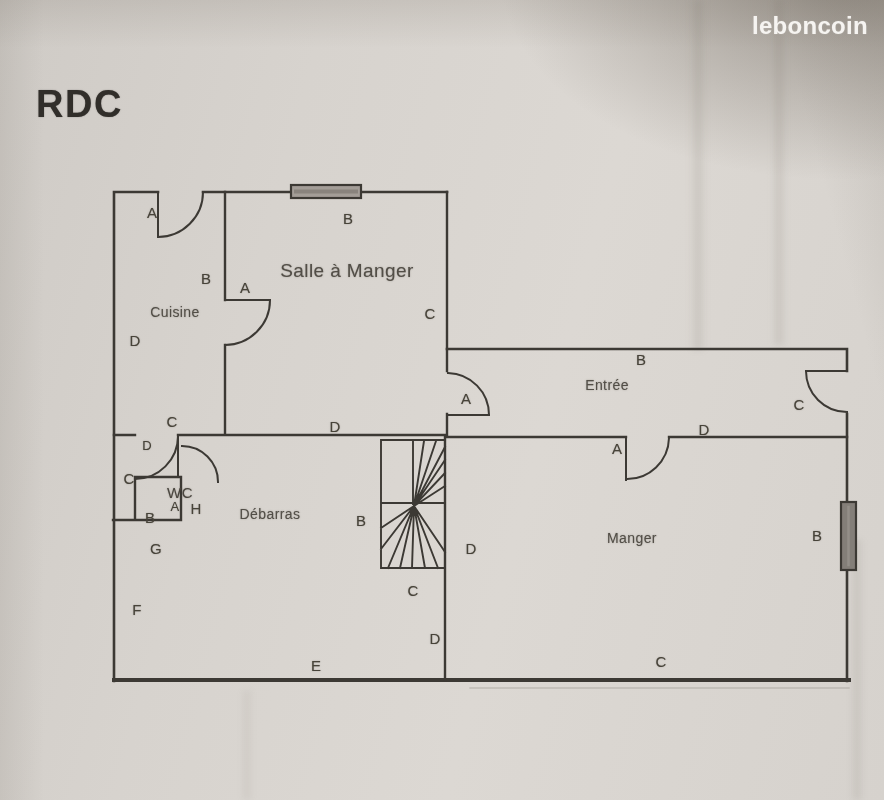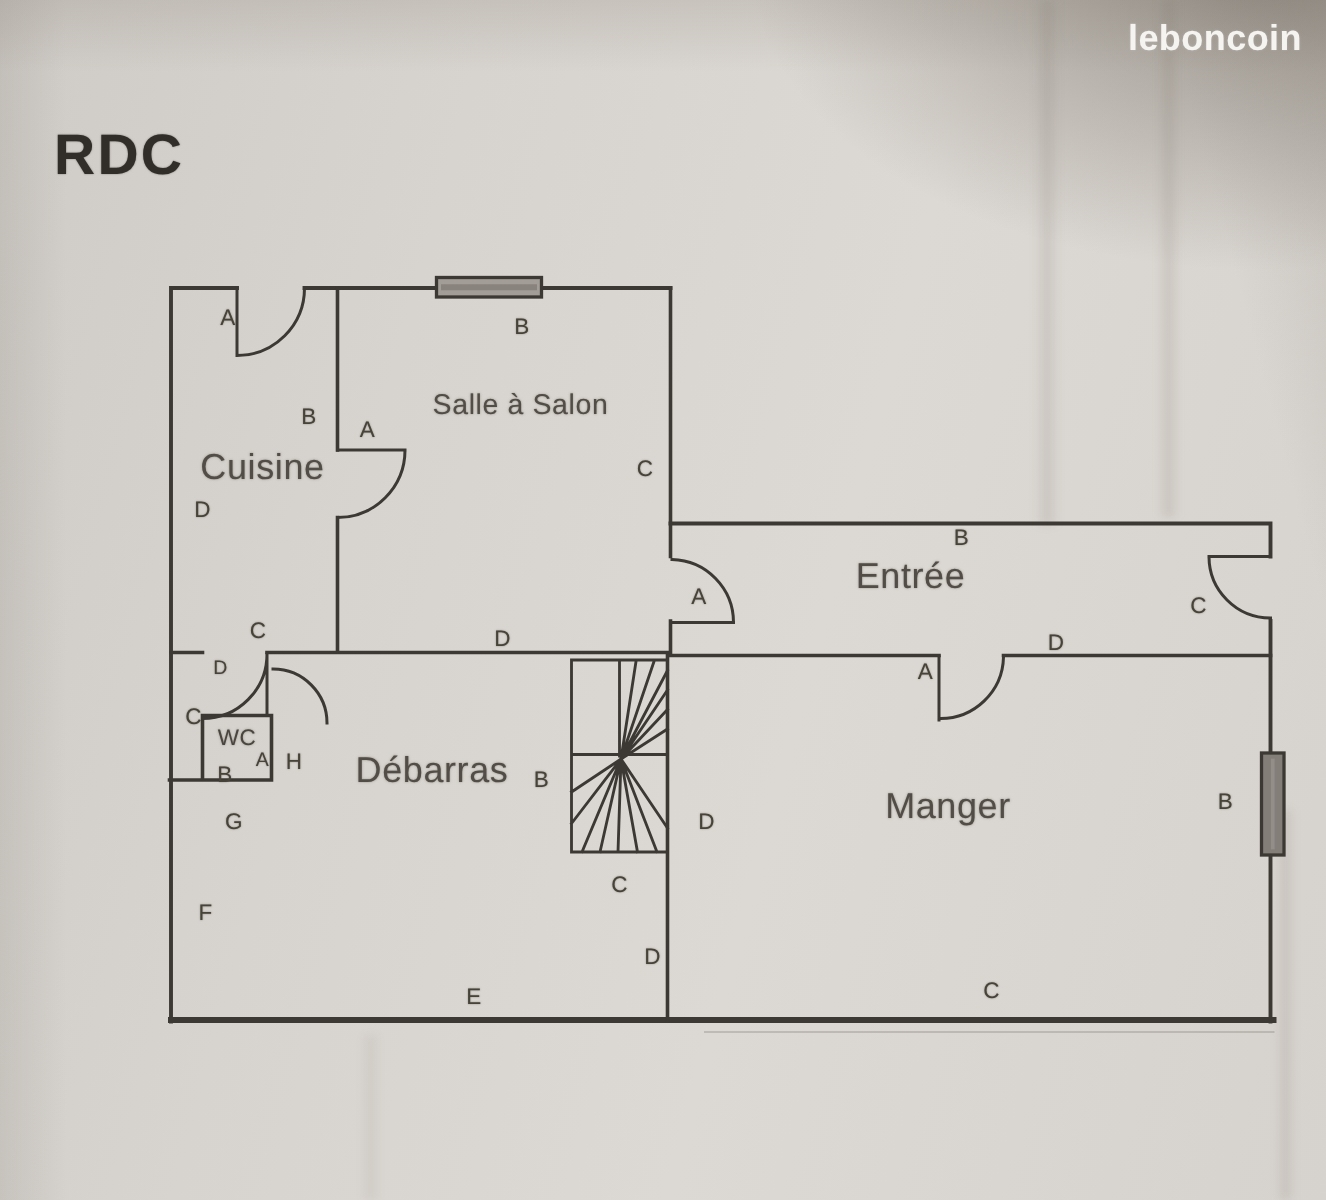--- a/index.html
+++ b/index.html
@@ -15,24 +15,24 @@
       linear-gradient(105deg, #cfcbc6 0%, #d7d3ce 30%, #dcd8d3 60%, #d6d2cd 100%);
   }
   .crease{position:absolute;filter:blur(3px);pointer-events:none;
     background:linear-gradient(90deg, rgba(118,110,100,0) 0%, rgba(118,110,100,.17) 50%, rgba(118,110,100,0) 100%);}
   #plan-svg{position:absolute;left:0;top:0;filter:blur(.35px);}
   .wl{position:absolute;transform:translate(-50%,-50%);
     font-size:15px;color:#474339;letter-spacing:.2px;
     text-shadow:0 0 1.2px rgba(70,66,58,.55);}
   .wl.sm{font-size:13px;}
   .room{position:absolute;transform:translate(-50%,-50%);white-space:nowrap;
-    font-size:24px;color:#524e47;letter-spacing:.4px;
+    font-size:14px;color:#524e47;letter-spacing:.4px;
     text-shadow:0 0 1.5px rgba(80,76,68,.5);}
   #room-sam{font-size:19px;}
-  #room-wc{font-size:15px;color:#4a463f;}
+  #room-wc{font-size:15px;color:#4a463f;margin-left:22px;}
   #floor-title{position:absolute;left:36px;top:83px;
     font-size:38px;font-weight:600;color:#312e2a;letter-spacing:1.5px;
     text-shadow:0 0 1.2px rgba(50,46,42,.55);}
   #brand-logo{position:absolute;right:16px;top:12px;
     font-size:24px;font-weight:700;color:#f6f4f1;letter-spacing:.3px;
     text-shadow:0 0 2px rgba(255,255,255,.2);}
 </style>
 </head>
 <body>
 
@@ -81,24 +81,24 @@
       <path stroke="#746e67" stroke-width="4" opacity=".55" d="M296,191.5 H356"></path>
       <rect x="841" y="502" width="15" height="68" fill="#837e78" stroke-width="2.2"></rect>
       <path stroke="#b2ada7" stroke-width="2.5" opacity=".35" d="M848.5,507 V565"></path>
     </g>
   </svg>
 
   <div id="brand-logo">leboncoin</div>
   <div id="floor-title">RDC</div>
 
   <span class="room" style="left:175px;top:312px">Cuisine</span>
-  <span class="room" id="room-sam" style="left:347px;top:271px">Salle à Salon</span>
+  <span class="room" id="room-sam" style="left:347px;top:271px">Salle à Manger</span>
   <span class="room" style="left:607px;top:385px">Entrée</span>
   <span class="room" id="room-wc" style="left:158px;top:492px">WC</span>
-  <span class="room" style="left:288px;top:514px">Débarras</span>
+  <span class="room" style="left:270px;top:514px">Débarras</span>
   <span class="room" style="left:632px;top:538px">Manger</span>
 
   <span class="wl" style="left:152px;top:212px">A</span>
   <span class="wl" style="left:206px;top:278px">B</span>
   <span class="wl" style="left:245px;top:287px">A</span>
   <span class="wl" style="left:135px;top:340px">D</span>
   <span class="wl" style="left:172px;top:421px">C</span>
   <span class="wl" style="left:348px;top:218px">B</span>
   <span class="wl" style="left:430px;top:313px">C</span>
   <span class="wl" style="left:335px;top:426px">D</span>

